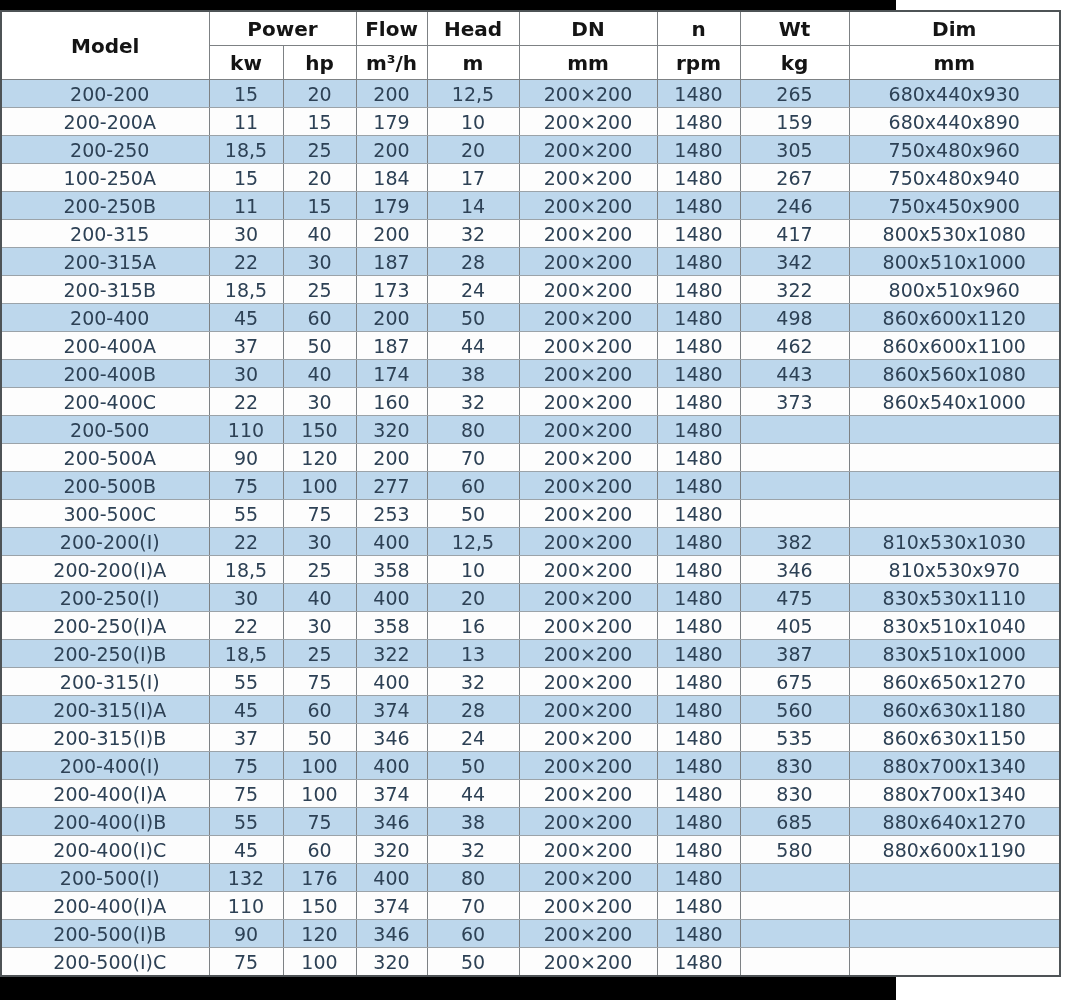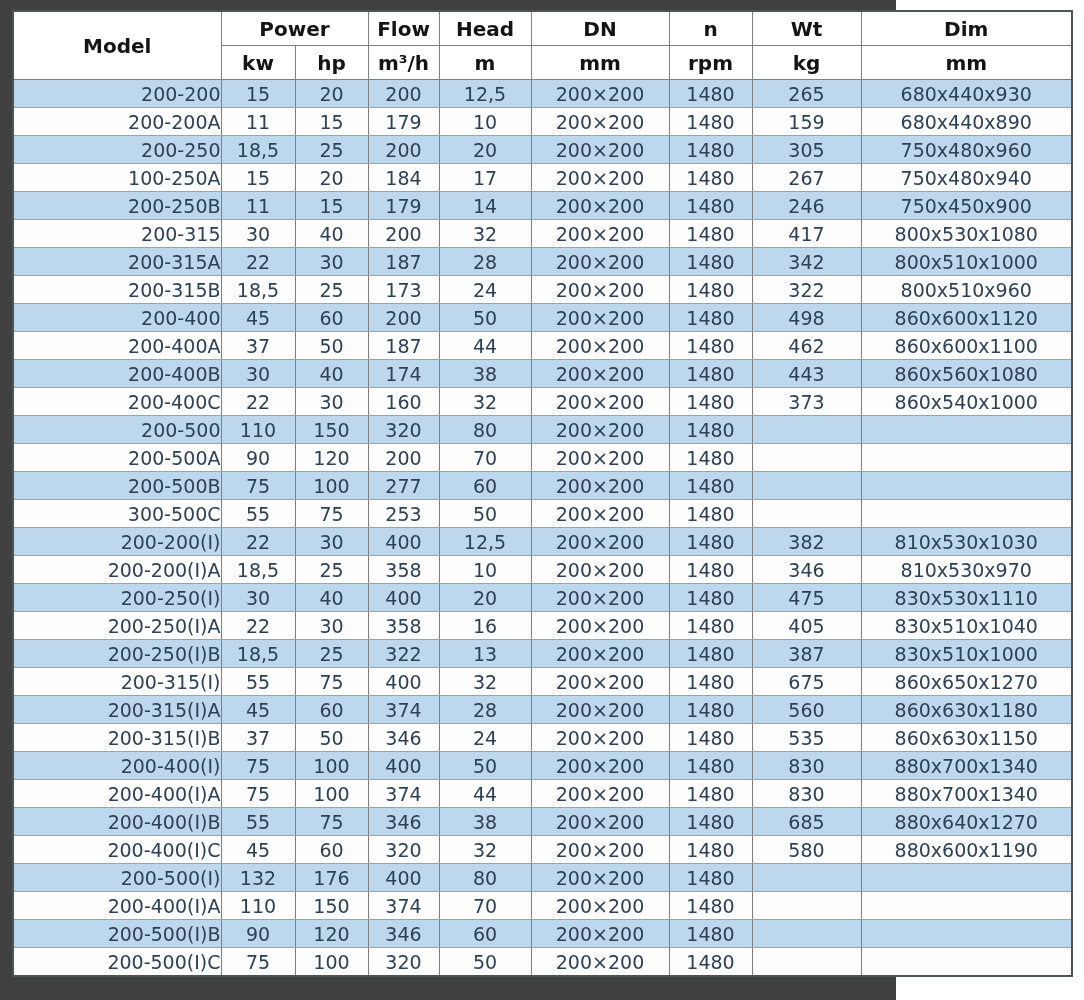--- a/index.html
+++ b/index.html
@@ -5,22 +5,22 @@
   html, body {
     margin: 0;
     padding: 0;
     background: #ffffff;
     font-family: "DejaVu Sans", "Liberation Sans", sans-serif;
   }
   .page {
     width: 896px;
     height: 1000px;
     box-sizing: border-box;
-    padding: 10px 12px;
-    background: #404040;
+    padding: 10px 0;
+    background: #000000;
   }
   table.spec {
     border-collapse: collapse;
     table-layout: fixed;
     width: 1059px;
     border: 2px solid #4e5356;
     background: #ffffff;
   }
   table.spec th {
     background: #ffffff;
@@ -45,21 +45,21 @@
     text-align: center;
     vertical-align: middle;
     background: #fdfdfd;
     overflow: hidden;
     white-space: nowrap;
   }
   table.spec tr.striped td {
     background: #bdd7ec;
   }
   table.spec td.col-model {
-    text-align: right;
+    text-align: center;
     padding-left: 9px;
   }
 </style>
 </head>
 <body>
 
 <div class="page">
   <table class="spec">
     <colgroup>
       <col style="width:208px">

